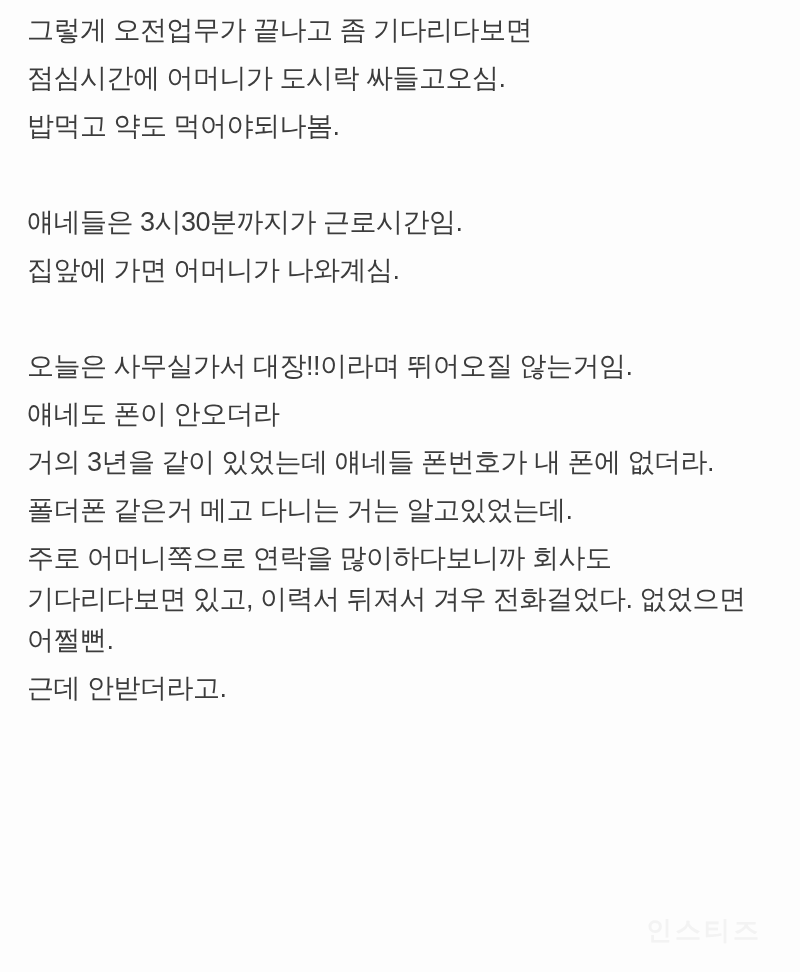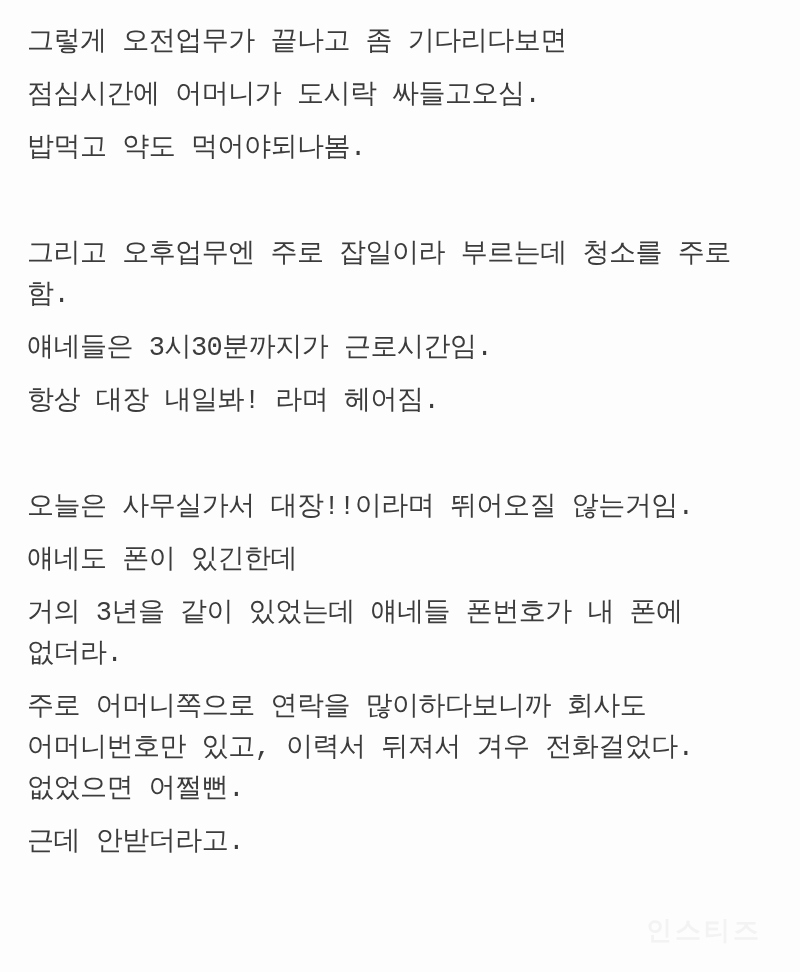--- a/index.html
+++ b/index.html
@@ -18,25 +18,24 @@
     position: relative;
   }
   .post {
     padding: 10px 24px 0 27px;
     color: var(--text);
     font-size: 27px;
     font-weight: 400;
     letter-spacing: -0.5px;
   }
   .post p.line {
-    margin: 12px 0 7px 0;
+    margin: 0 0 7px 0;
     line-height: 41px;
     word-break: keep-all;
     overflow-wrap: break-word;
-    font-family: Liberation Mono, monospace;
   }
   .post p.line.blank {
     
   }
   .watermark {
     position: absolute;
     right: 38px;
     bottom: 24px;
     font-size: 26px;
     font-weight: 700;
@@ -46,24 +45,24 @@
   }
 </style>
 </head>
 <body>
 
 <div class="post" id="post-body">
     <p class="line">그렇게 오전업무가 끝나고 좀 기다리다보면</p>
     <p class="line">점심시간에 어머니가 도시락 싸들고오심.</p>
     <p class="line">밥먹고 약도 먹어야되나봄.</p>
     <p class="line blank">&nbsp;</p>
-    <p class="line">그리고 오후업무엔 주로 잡일이라 부르는데 청소를 주로 함.</p>
     <p class="line">얘네들은 3시30분까지가 근로시간임.</p>
-    <p class="line">항상 대장 내일봐! 라며 헤어짐.</p>
+    <p class="line">집앞에 가면 어머니가 나와계심.</p>
     <p class="line blank">&nbsp;</p>
     <p class="line">오늘은 사무실가서 대장!!이라며 뛰어오질 않는거임.</p>
-    <p class="line">얘네도 폰이 있긴한데</p>
+    <p class="line">얘네도 폰이 안오더라</p>
     <p class="line">거의 3년을 같이 있었는데 얘네들 폰번호가 내 폰에 없더라.</p>
-    <p class="line">주로 어머니쪽으로 연락을 많이하다보니까 회사도 어머니번호만 있고, 이력서 뒤져서 겨우 전화걸었다. 없었으면 어쩔뻔.</p>
+    <p class="line">폴더폰 같은거 메고 다니는 거는 알고있었는데.</p>
+    <p class="line">주로 어머니쪽으로 연락을 많이하다보니까 회사도 기다리다보면 있고, 이력서 뒤져서 겨우 전화걸었다. 없었으면 어쩔뻔.</p>
     <p class="line">근데 안받더라고.</p>
   </div>
 
 <div class="watermark">인스티즈</div>
 
 </body></html>

